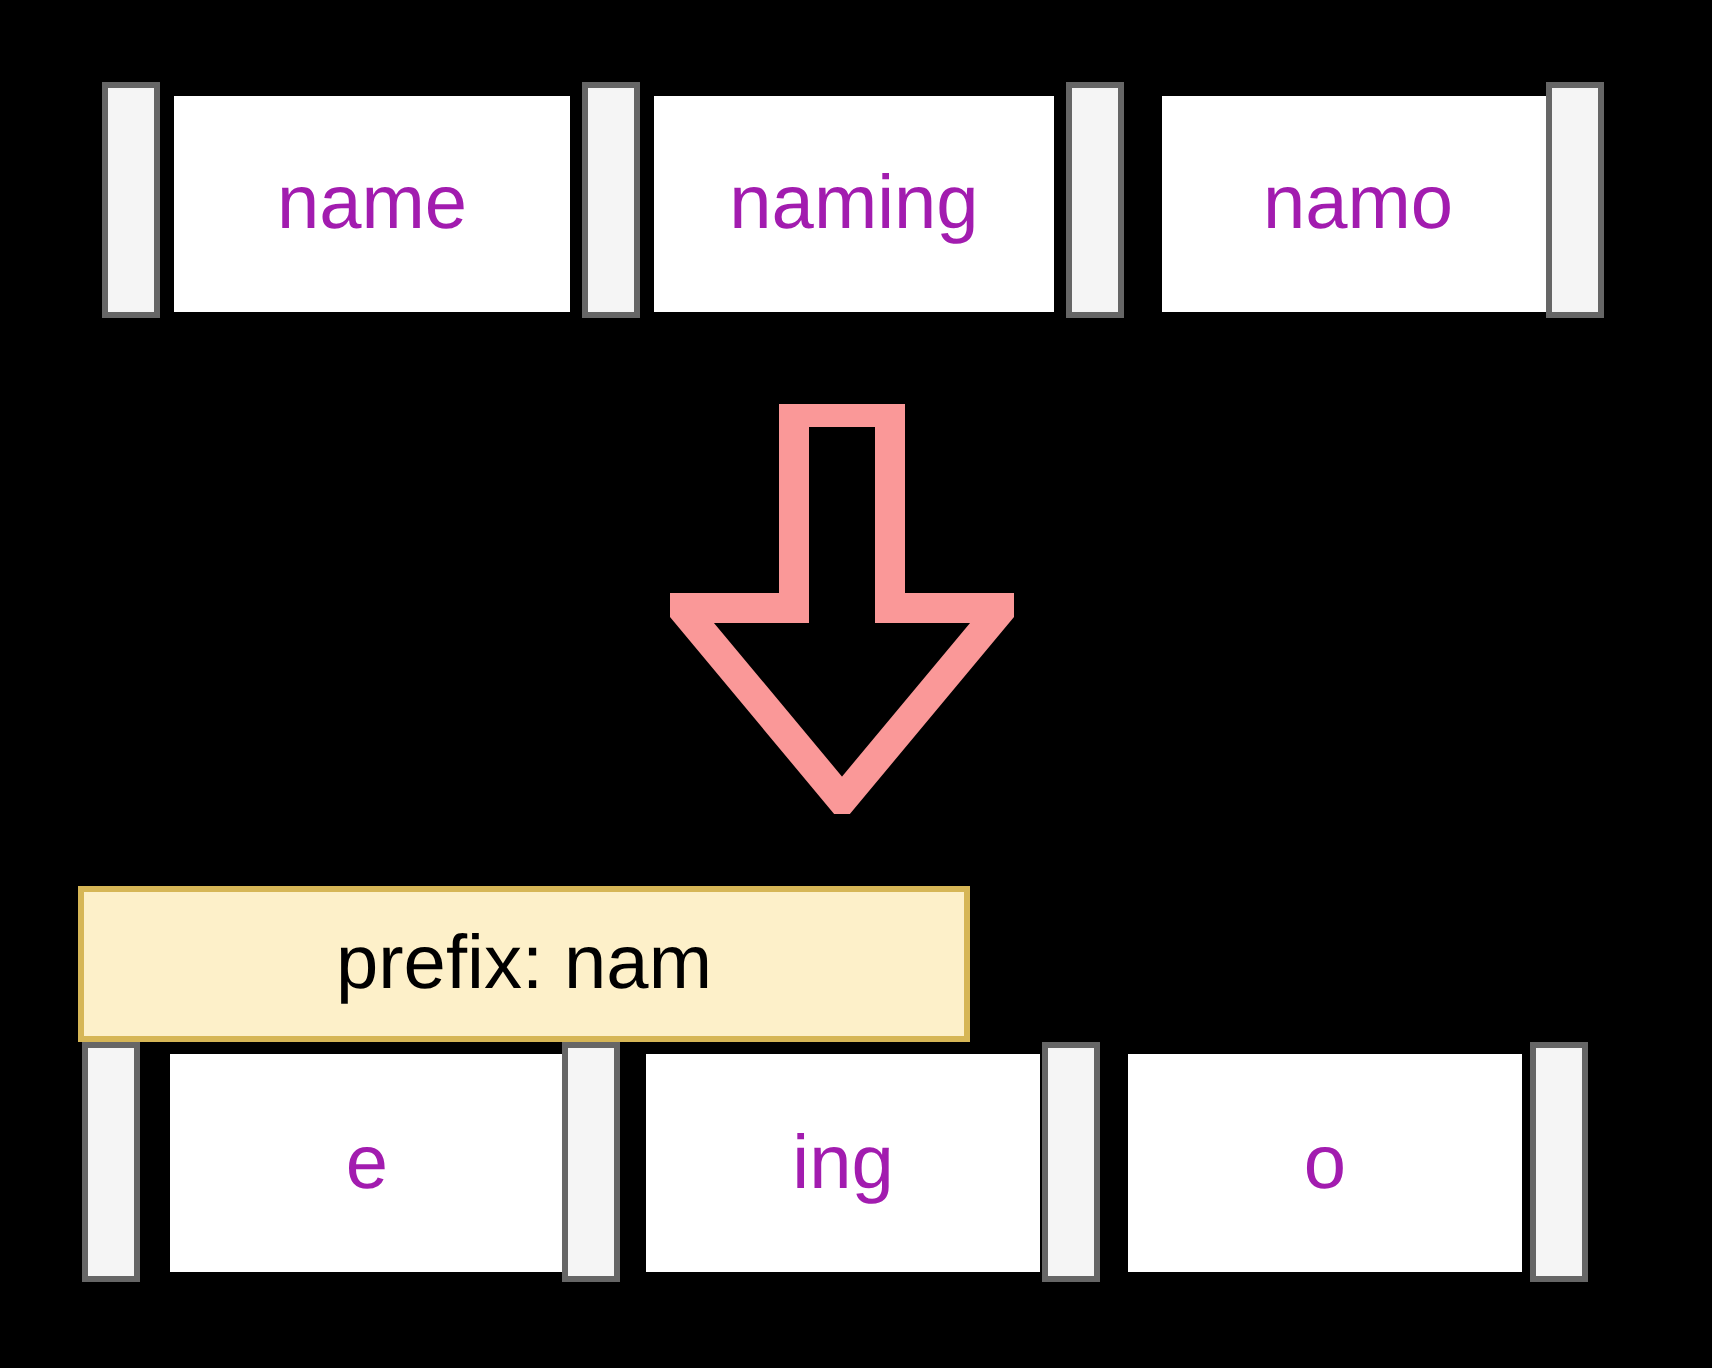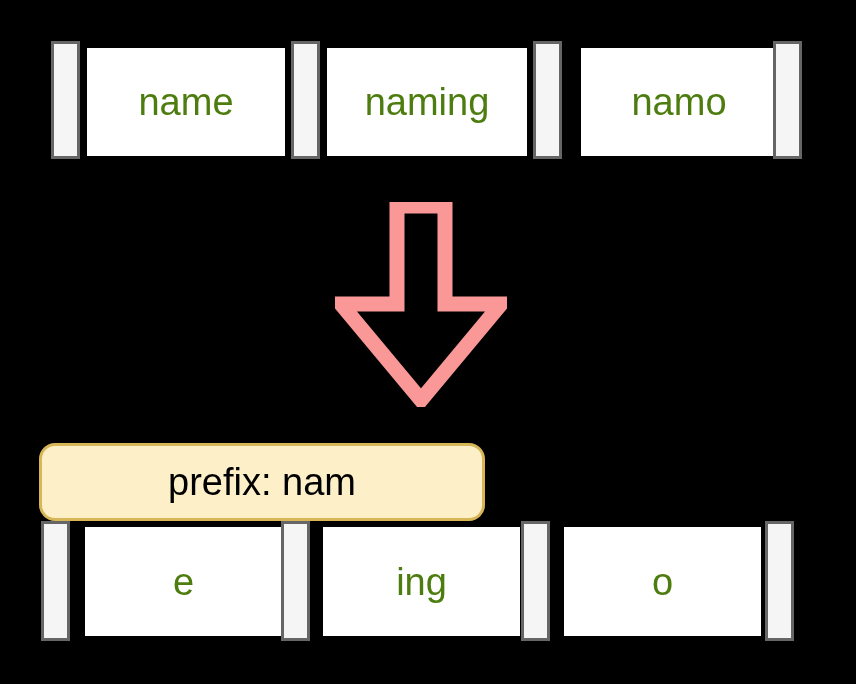--- a/index.html
+++ b/index.html
@@ -41,21 +41,21 @@
     position: absolute;
     background: #FFFFFF;
     border: 3px solid #000000;
     box-sizing: border-box;
     display: flex;
     align-items: center;
     justify-content: center;
   }
 
   .cell-label {
-    color: #4d7c0f;
+    color: #a21caf;
     font-size: 38px;
     line-height: 1;
     font-family: "Liberation Sans", sans-serif;
     letter-spacing: 0px;
     white-space: nowrap;
   }
 
   
   .prefix-box {
     position: absolute;
@@ -112,21 +112,21 @@
 
     <div class="slot" style="left:773px; top:41px; width:29px; height:118px;"></div>
   </div>
 
   <div class="arrow-wrap">
     <svg width="172" height="205" viewBox="0 0 172 205" xmlns="http://www.w3.org/2000/svg">
       <polygon points="62,4 110,4 110,102 166,102 86,198 6,102 62,102" fill="none" stroke="#FA9898" stroke-width="15" stroke-linejoin="miter"></polygon>
     </svg>
   </div>
 
-  <div class="prefix-box" style="left:39px; top:443px; width:446px; height:78px;border-radius:16px;">
+  <div class="prefix-box" style="left:39px; top:443px; width:446px; height:78px;">
     <span class="prefix-label">prefix: nam</span>
   </div>
 
   <div class="node-row">
 
     <div class="slot" style="left:41px; top:521px; width:29px; height:120px;"></div>
 
     <div class="cell" style="left:82px; top:524px; width:203px; height:115px;">
       <span class="cell-label">e</span>
     </div>

